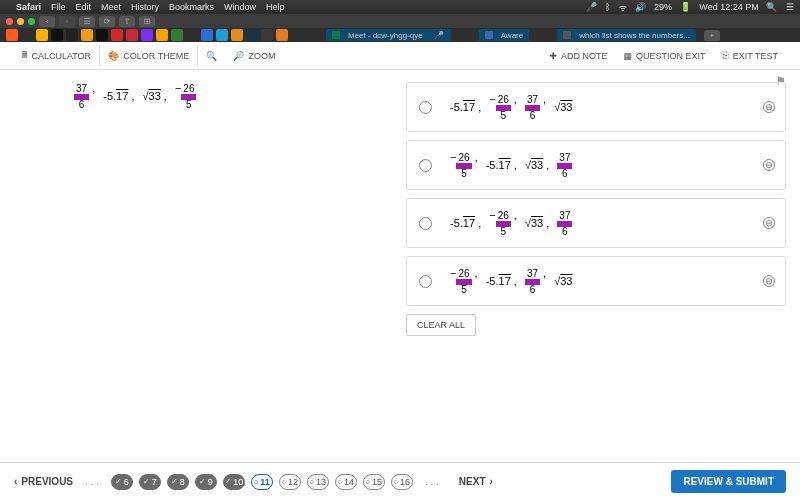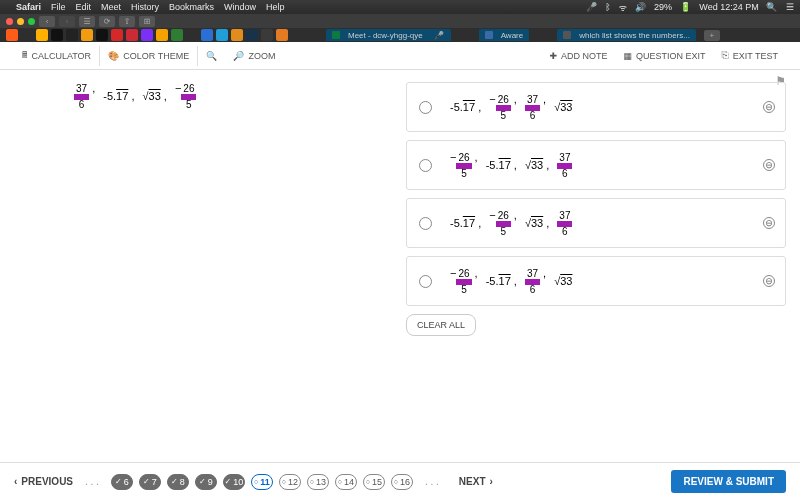--- a/index.html
+++ b/index.html
@@ -42,21 +42,21 @@
   .frac .d{padding:0 2px;}
   .rep { text-decoration:overline; }
   .sqrt::before{content:"√";}
 
   .anscol { width:380px; position:relative;}
   .flag { position:absolute; right:0; top:-8px; font-size:12px; color:#999;}
   .choice { border:1px solid #ddd; border-radius:3px; margin-bottom:8px; padding:10px 12px; display:flex; align-items:center; gap:18px; position:relative;}
   .radio { width:13px; height:13px; border:1.5px solid #888; border-radius:50%; flex-shrink:0;}
   .mexp { font-size:11px; display:flex; gap:8px; align-items:center;}
   .minus { position:absolute; right:10px; width:12px; height:12px; border:1px solid #888; border-radius:50%; display:flex; align-items:center; justify-content:center; font-size:9px; color:#666;}
-  .clear { border:1px solid #ccc; border-radius:8px; padding:5px 10px; font-size:9px; display:inline-block; cursor:pointer; color:#444;}
+  .clear { border:1px solid #ccc; border-radius:2px; padding:5px 10px; font-size:9px; display:inline-block; cursor:pointer; color:#444;}
 
   
   .bottom { position:absolute; bottom:0; left:0; right:0; border-top:1px solid #ddd; height:38px; display:flex; align-items:center; padding:0 14px; gap:8px; font-size:10px; background:#fff;}
   .prev, .next { display:flex; align-items:center; gap:4px; font-weight:600; color:#444; cursor:pointer;}
   .dots{color:#999; padding:0 4px;}
   .qnav { display:flex; gap:6px; }
   .qcirc { width:22px; height:16px; border-radius:9px; display:flex; align-items:center; justify-content:center; gap:2px; font-size:9px; border:1px solid #888; color:#555;}
   .qcirc.done { background:#6b6b6b; color:#fff; border-color:#6b6b6b;}
   .qcirc.done::before{content:"✓"; font-size:8px;}
   .qcirc.cur { border:1.5px solid #0066cc; color:#0066cc; font-weight:600;}

